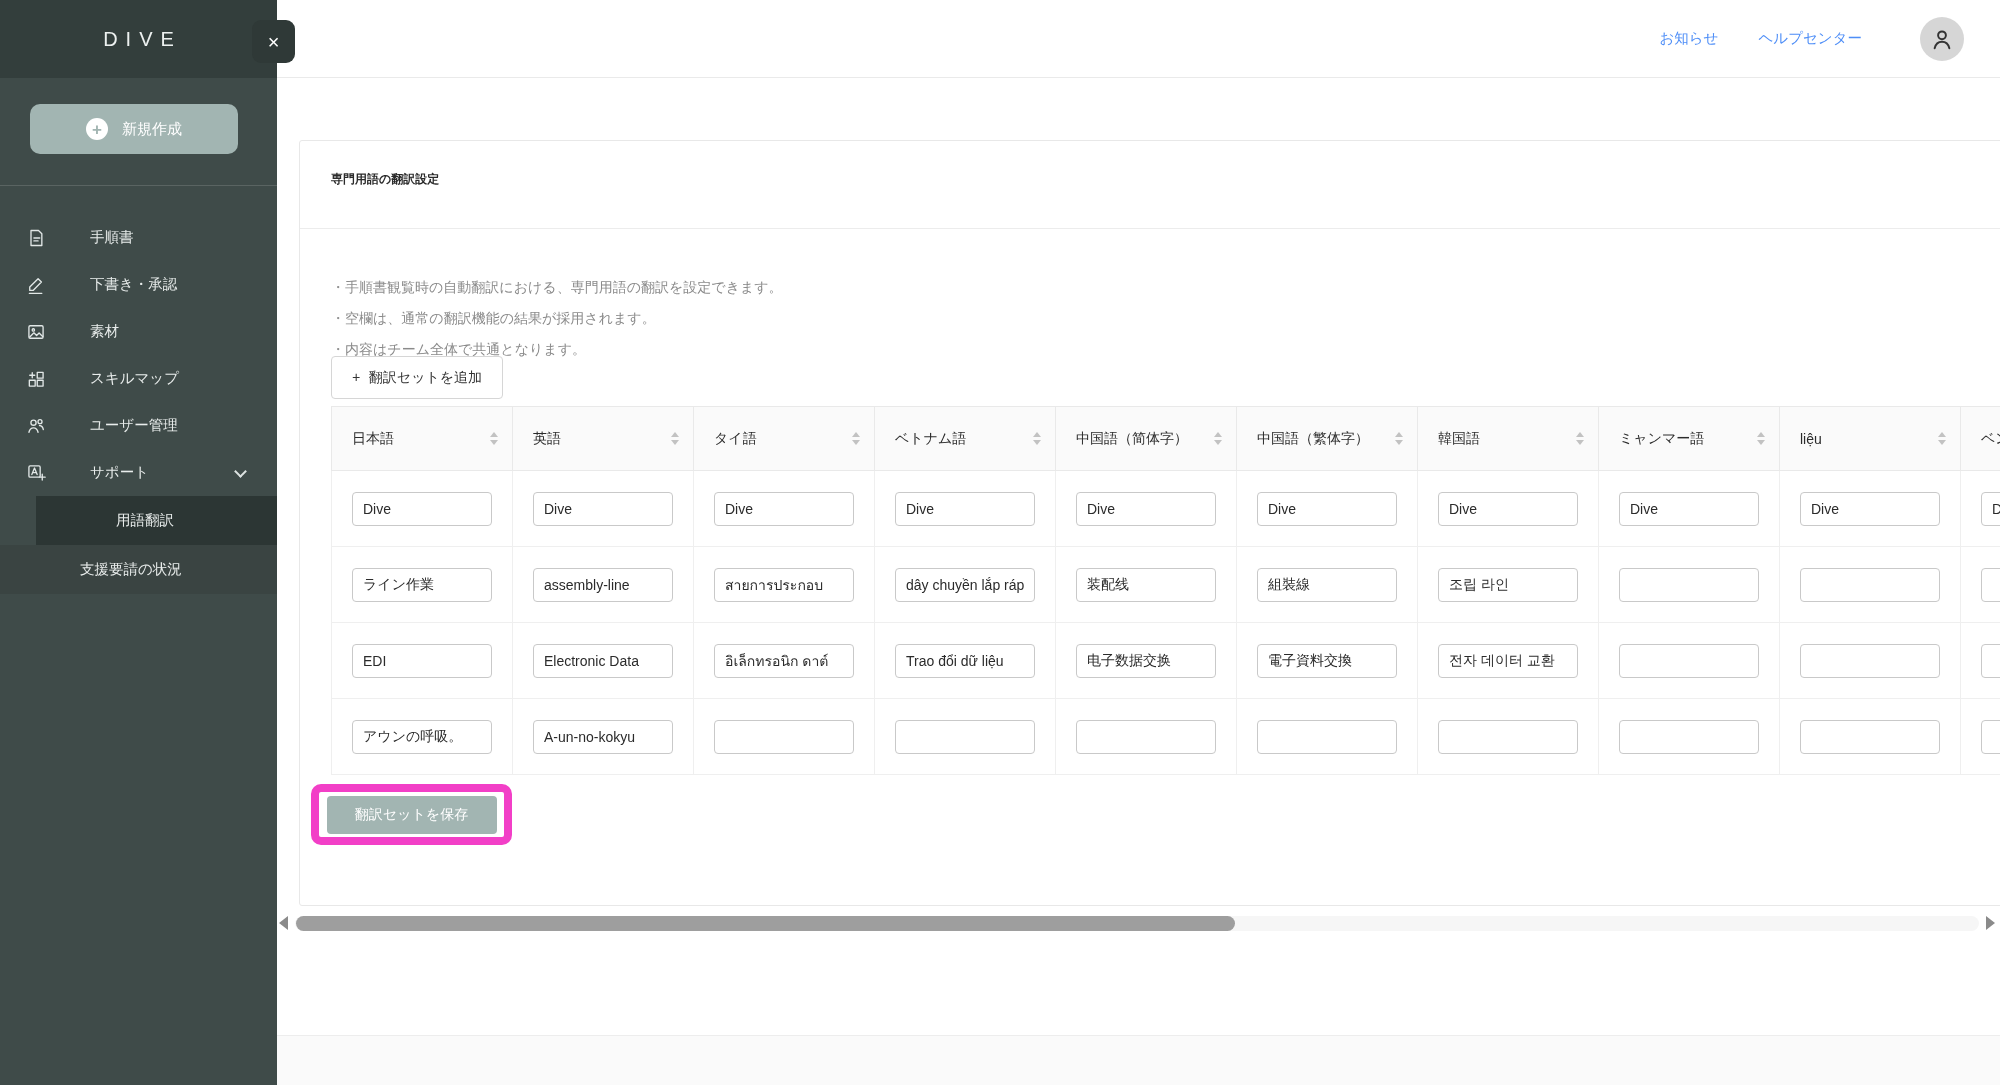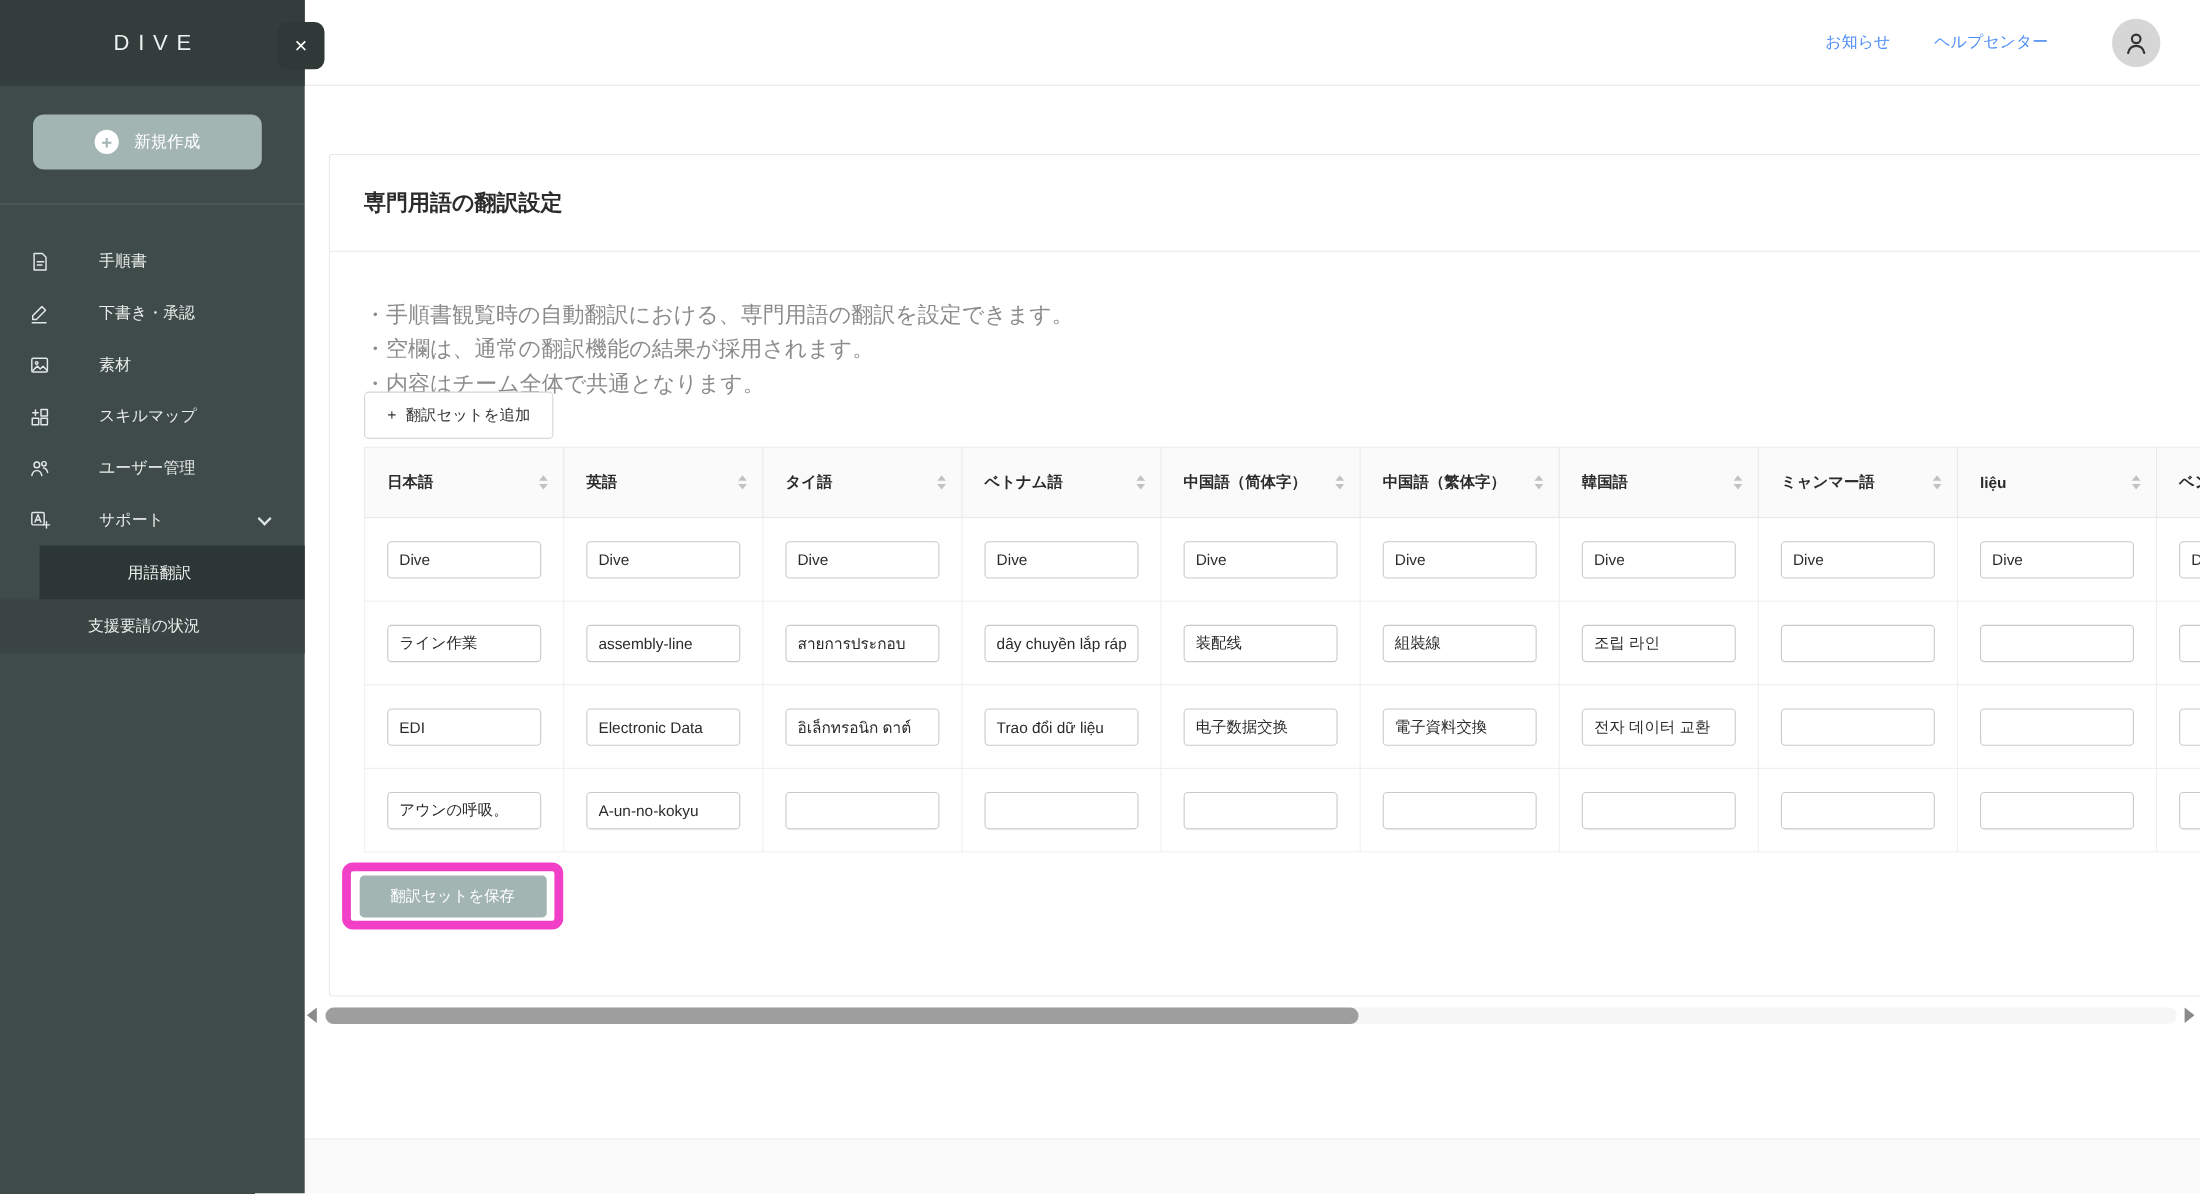--- a/index.html
+++ b/index.html
@@ -36,31 +36,31 @@
   
   .main-header{position:absolute;left:277px;top:0;width:1723px;height:78px;background:#fff;border-bottom:1px solid #EAEAEA;
     display:flex;align-items:center;justify-content:flex-end;padding-right:36px;gap:40px;}
   .hlink{color:var(--link-blue);font-size:14.5px;text-decoration:none;cursor:pointer;}
   .hlink + .hlink{margin-right:18px;}
   .avatar{width:44px;height:44px;border-radius:50%;background:#D6D6D6;display:flex;align-items:center;justify-content:center;cursor:pointer;}
   .avatar svg{stroke:#333;fill:none;stroke-width:1.8;stroke-linecap:round;}
 
   
   .card{position:absolute;left:299px;top:140px;width:1705px;height:766px;background:#fff;border:1px solid #E8E8E8;border-radius:3px;}
-  .card-title{position:absolute;left:31px;top:30px;font-size:20px;font-weight:bold;color:#2B2B2B;}
+  .card-title{position:absolute;left:31px;top:30px;font-size:12px;font-weight:bold;color:#2B2B2B;}
   .card-divider{position:absolute;left:0;top:87px;width:100%;border-top:1px solid #ECECEC;}
-  .notes{position:absolute;left:31px;top:131px;font-size:20px;color:#8B8B8B;line-height:31px;}
+  .notes{position:absolute;left:31px;top:131px;font-size:14px;color:#8B8B8B;line-height:31px;}
   .add-btn{position:absolute;left:31px;top:215px;height:43px;padding:0 20px;background:#fff;border:1px solid #D6D6D6;border-radius:4px;
     font-size:14px;color:#333;cursor:pointer;font-family:Liberation Mono, monospace;}
 
   
   .table-wrap{position:absolute;left:31px;top:265px;width:1669px;height:369px;overflow:hidden;}
   table{width:1810px;table-layout:fixed;border-collapse:collapse;}
   col{width:181px;}
-  th{height:64px;background:#FAFAFA;border:1px solid #E9E9E9;font-size:14px;font-weight:700;color:#2B2B2B;text-align:left;}
+  th{height:64px;background:#FAFAFA;border:1px solid #E9E9E9;font-size:14px;font-weight:400;color:#2B2B2B;text-align:left;}
   .th-inner{display:flex;align-items:center;justify-content:space-between;padding:0 14px 0 20px;}
   .sort{display:inline-flex;flex-direction:column;gap:3px;cursor:pointer;}
   .sort i{display:block;width:0;height:0;border-left:4px solid transparent;border-right:4px solid transparent;}
   .sort .up{border-bottom:5px solid #C2C2C2;}
   .sort .down{border-top:5px solid #C2C2C2;}
   td{height:76px;border:1px solid #EFEFEF;padding-left:20px;vertical-align:middle;background:#fff;}
   td input{width:140px;height:34px;border:1px solid #C9C9C9;border-radius:4px;padding:0 10px;font-size:14px;color:#2B2B2B;
     font-family:inherit;background:#fff;outline:none;}
 
   

